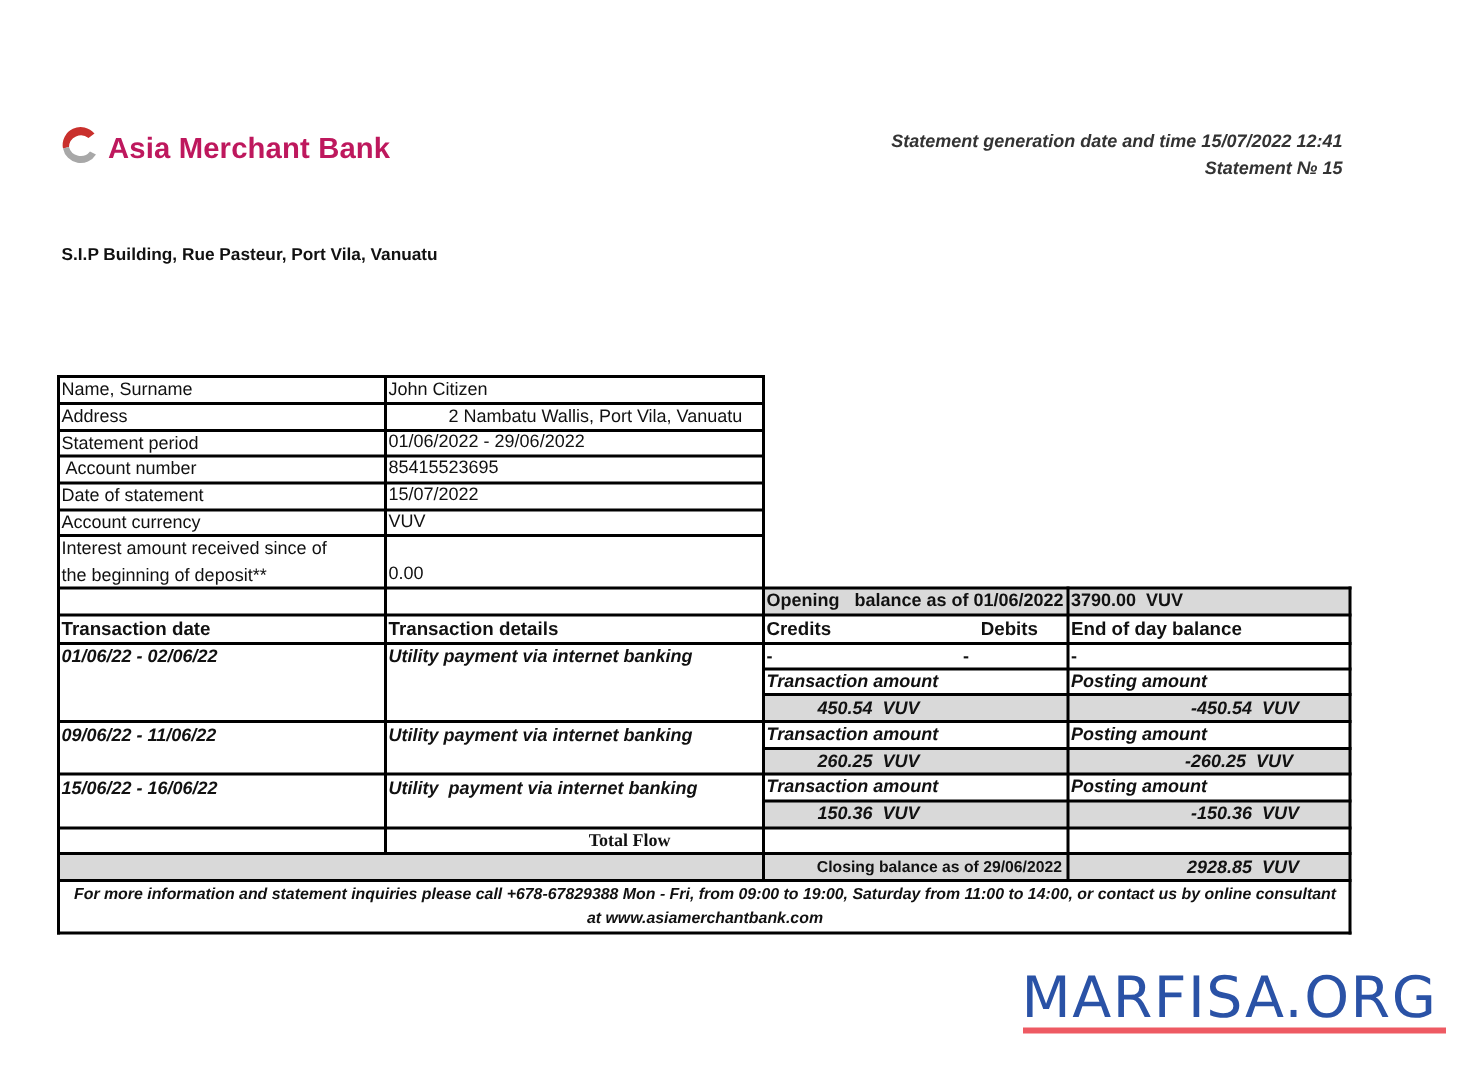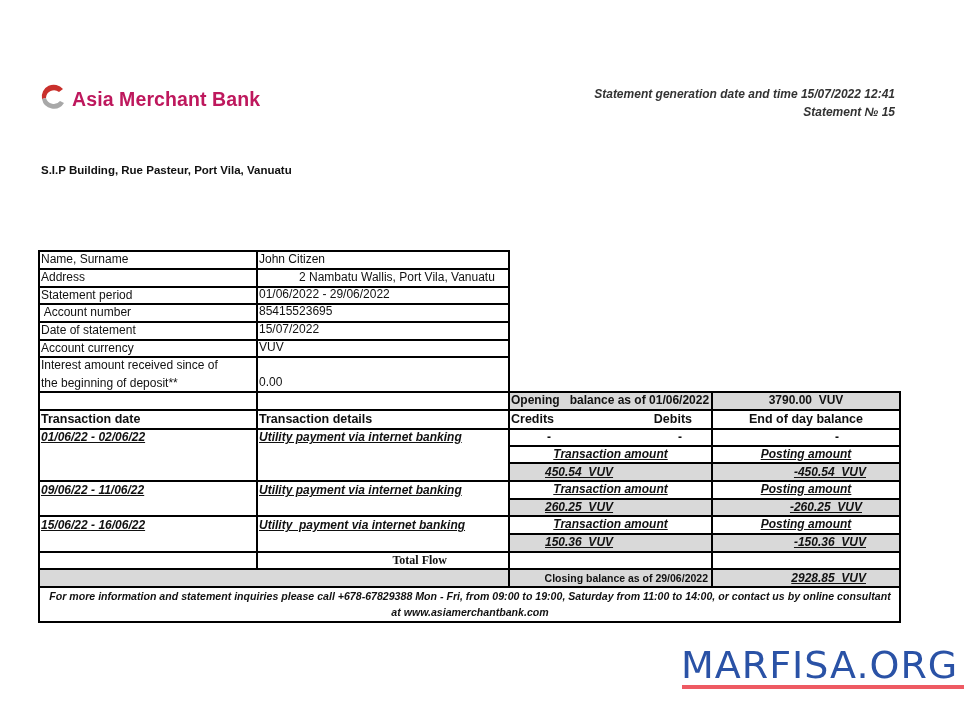--- a/index.html
+++ b/index.html
@@ -9,22 +9,22 @@
   .logo { left:37px; top:82px; height:34px; display:flex; align-items:center; }
   .logo svg { width:32px; height:32px; }
   .logo-text { font-family:"Liberation Sans", sans-serif; font-weight:bold; font-size:19.5px; color:#be185d; margin-left:3px; letter-spacing:0.1px; }
   .gen { right:81px; top:85px; text-align:right; font-style:italic; font-weight:bold; font-size:12px; color:#333; line-height:18px; }
   .branch { left:41px; top:164px; font-weight:bold; font-size:11.5px; color:#111; }
   .cell { position:absolute; box-sizing:border-box; font-size:12px; line-height:17px; padding:0 2px; white-space:nowrap; overflow:hidden; }
   .hl { position:absolute; background:#000; height:2px; }
   .vl { position:absolute; background:#000; width:2px; }
   .gray { position:absolute; background:#d9d9d9; }
   .b { font-weight:bold; }
-  .i { font-style:italic;text-decoration:underline; }
-  .c { text-align:center; }
+  .i { font-style:italic; }
+  .c { }
   .r { text-align:right; }
   .footer-txt { position:absolute; left:41px; width:858px; top:588px; text-align:center; font-style:italic; font-weight:bold; font-size:10.6px; line-height:16px; color:#111; }
   .marfisa { position:absolute; left:681px; top:643px; font-family:"DejaVu Sans", sans-serif; font-size:38px; color:#2a52a6; letter-spacing:1px; line-height:44px; }
   .marfisa-line { position:absolute; left:682px; top:685px; width:282px; height:4px; background:#ee5a63; }
 </style>
 </head>
 <body>
 
 <div class="abs logo">
   <span>

